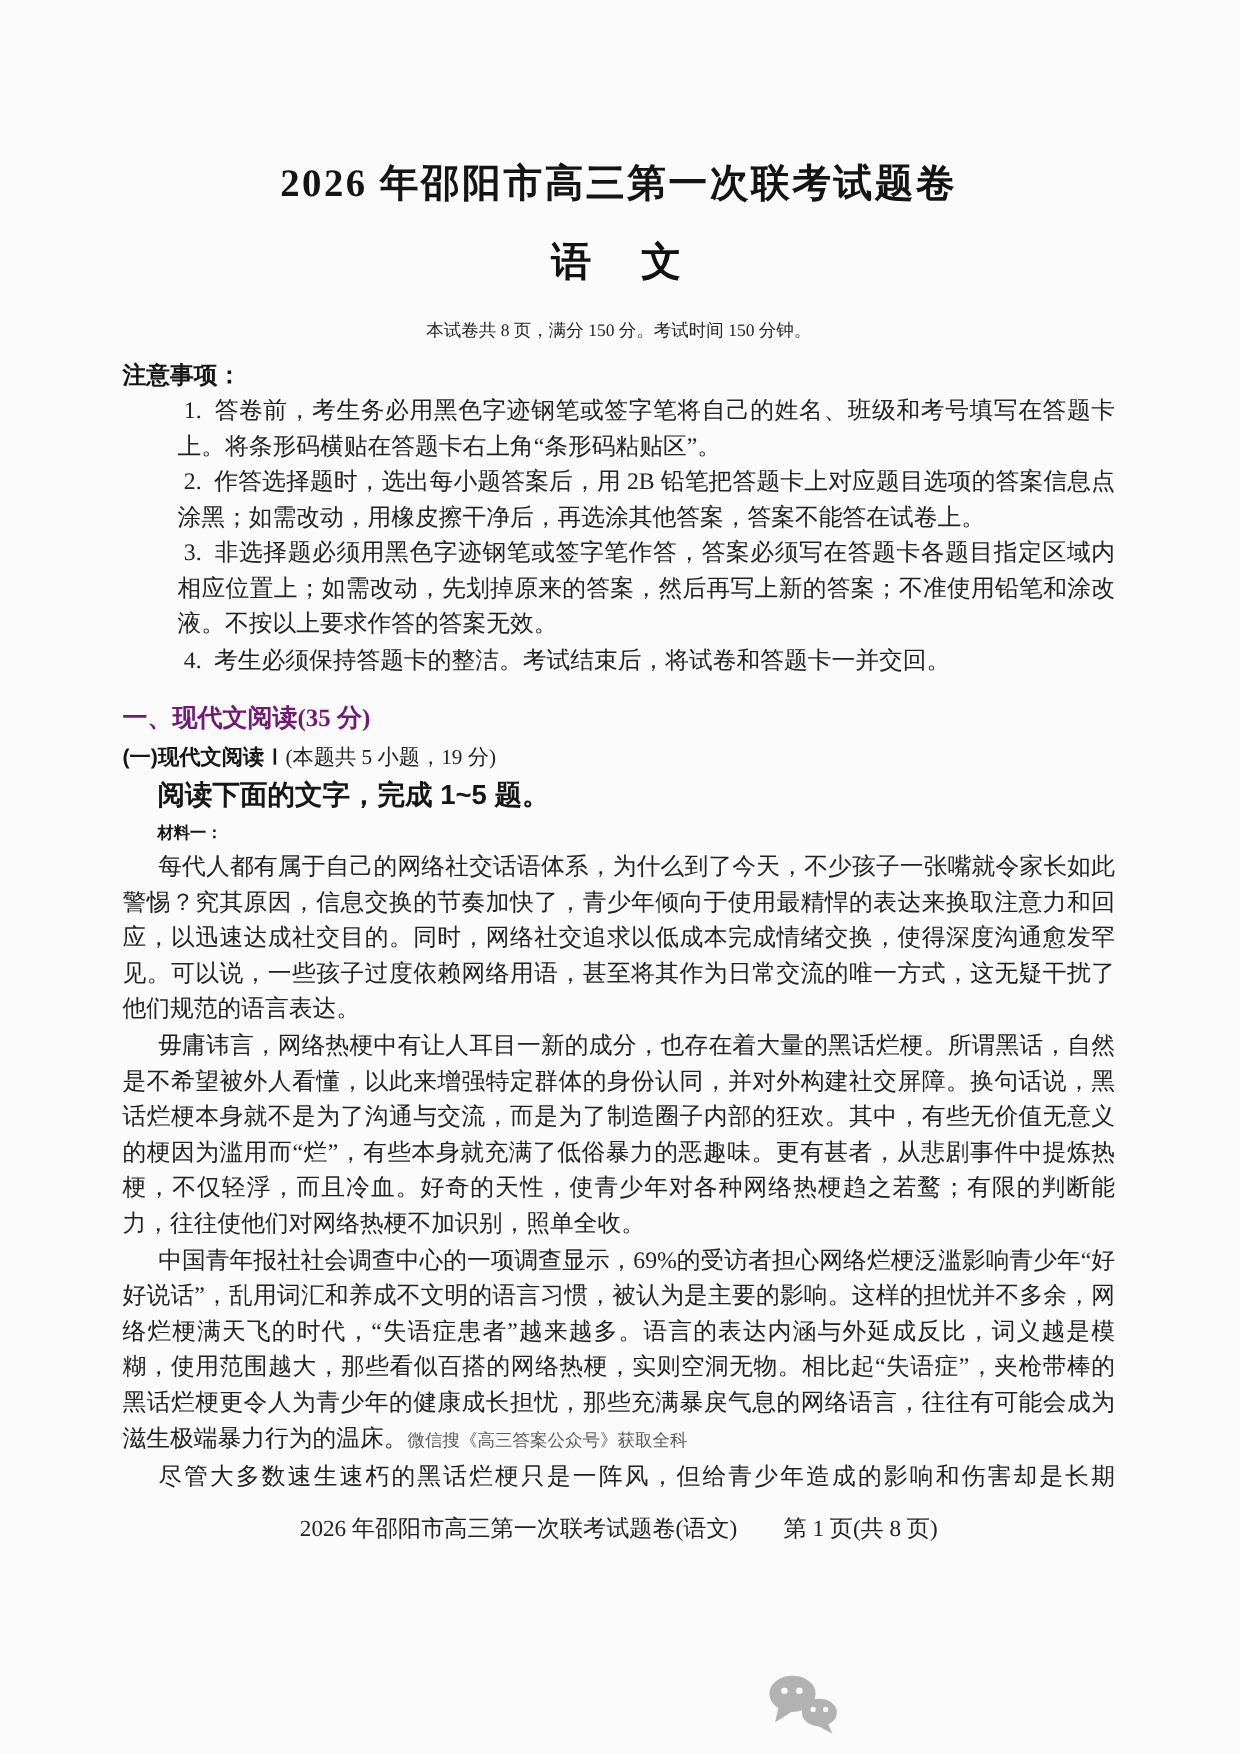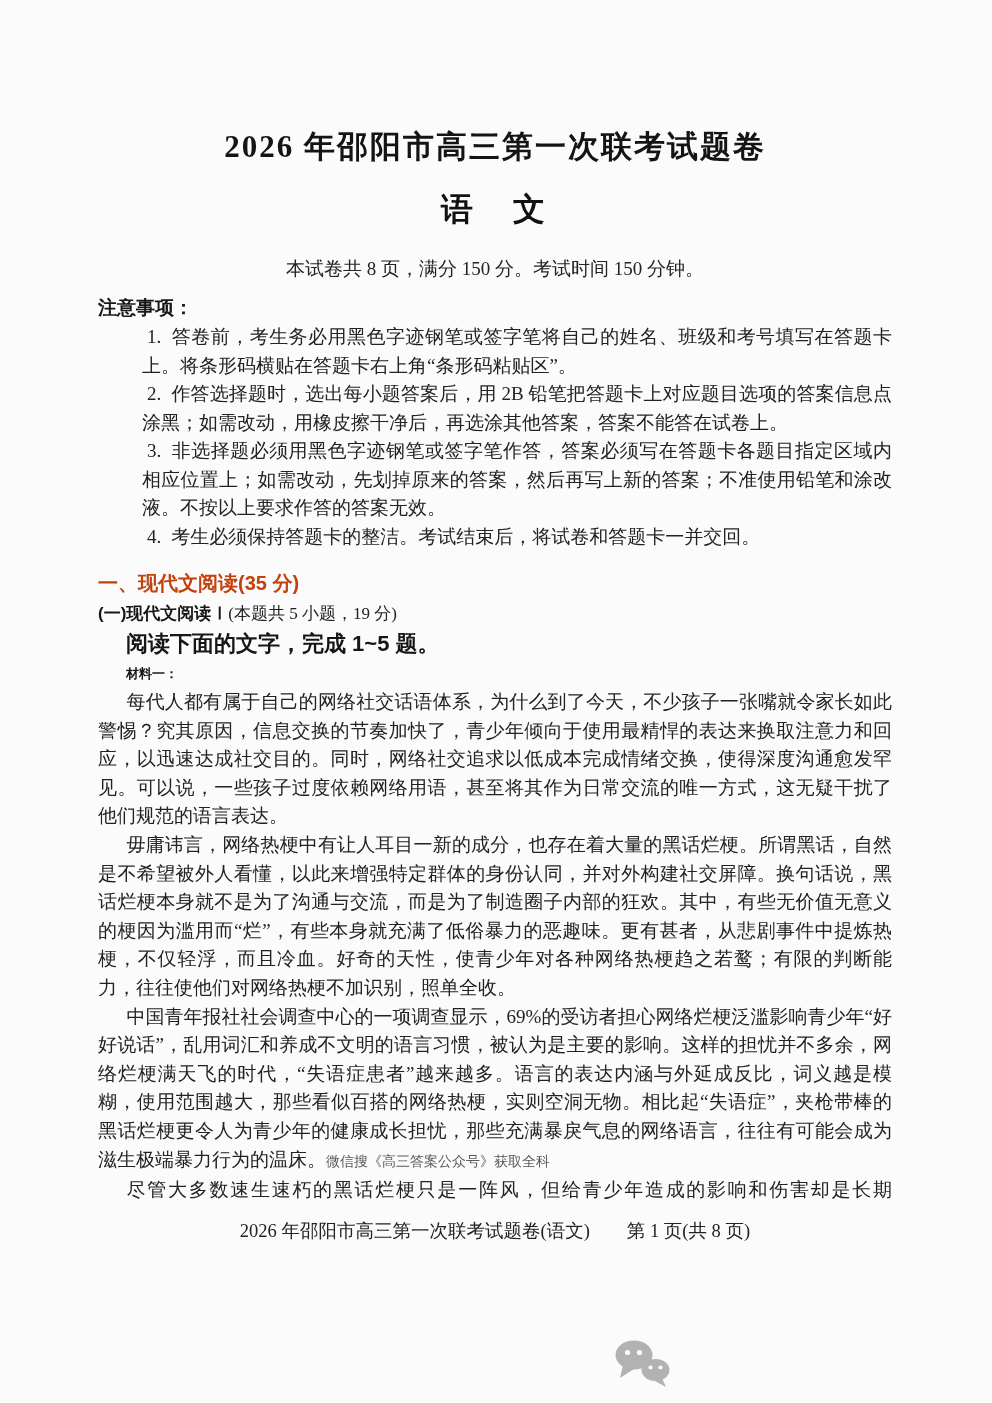--- a/index.html
+++ b/index.html
@@ -34,21 +34,21 @@
     text-align: center;
     font-size: 32px;
     font-weight: bold;
     letter-spacing: 4px;
     color: #121212;
     font-family: "Liberation Serif", serif;
   }
   .exam-info {
     margin-top: 24px;
     text-align: center;
-    font-size: 19px;
+    font-size: 14px;
     color: #232323;
   }
   .notice-heading {
     margin-top: 13px;
     font-size: 19px;
     font-weight: bold;
     font-family: "Liberation Sans", sans-serif;
     color: #161616;
   }
   .notice-list { margin-top: 2px; }
@@ -62,22 +62,22 @@
   .notice-item .num {
     display: inline-block;
     margin-left: 5px;
     margin-right: 10px;
     font-family: "Liberation Serif", serif;
   }
   .section-heading {
     margin-top: 17px;
     font-size: 20px;
     font-weight: bold;
-    font-family: Liberation Sans, sans-serif;
-    color: #c2410c;
+    font-family: Liberation Serif, serif;
+    color: #701a75;
     line-height: 30px;
   }
   .subsection-heading {
     font-size: 17px;
     line-height: 31px;
     color: #161616;
   }
   .subsection-heading .label {
     font-weight: bold;
     font-family: "Liberation Sans", sans-serif;

